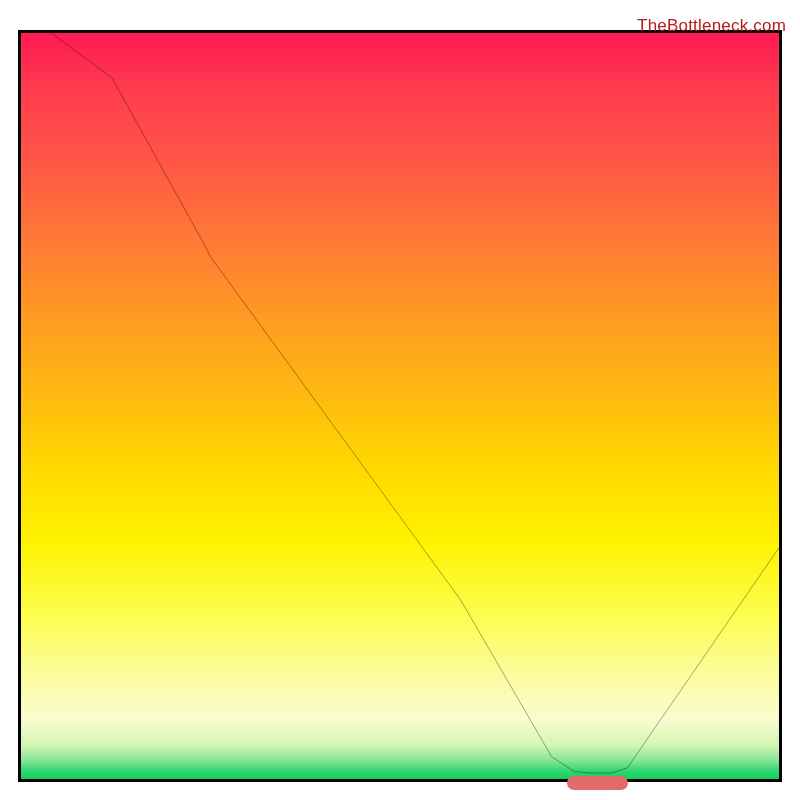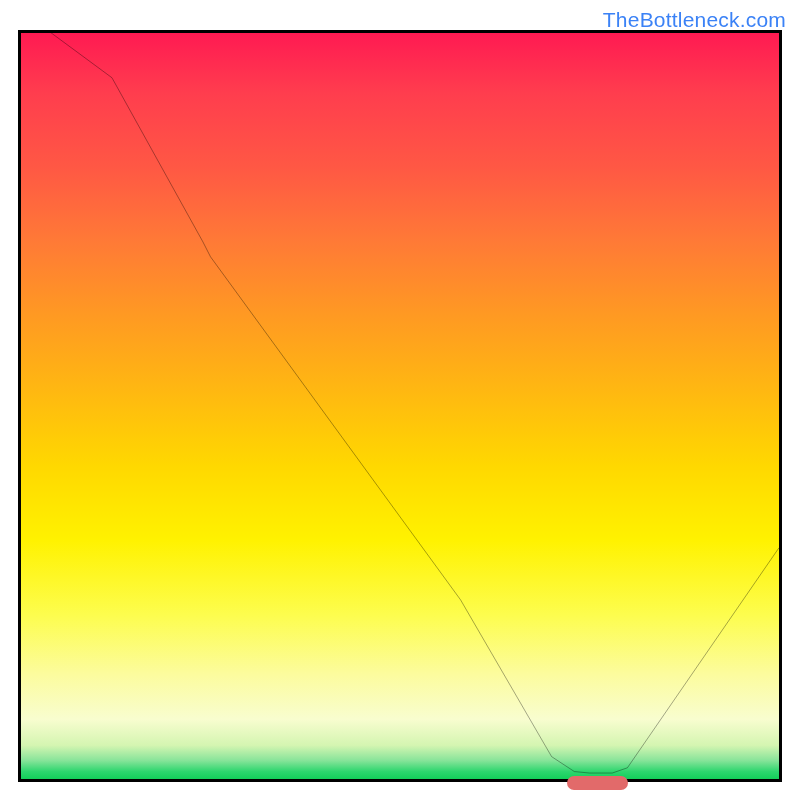--- a/index.html
+++ b/index.html
@@ -6,25 +6,25 @@
   body {
     width: 800px;
     height: 800px;
     background: #ffffff;
     font-family: Arial, sans-serif;
     position: relative;
     overflow: hidden;
   }
   .watermark {
     position: absolute;
-    top: 8px;
+    top: 16px;
     right: 14px;
-    font-size: 21px;
+    font-size: 17px;
     font-weight: 500;
-    color: #3b82f6;
+    color: #b91c1c;
     letter-spacing: 0.2px;
     z-index: 10;
   }
   .plot-frame {
     position: absolute;
     left: 18px;
     top: 30px;
     width: 764px;
     height: 752px;
     border: 3px solid #000000;

